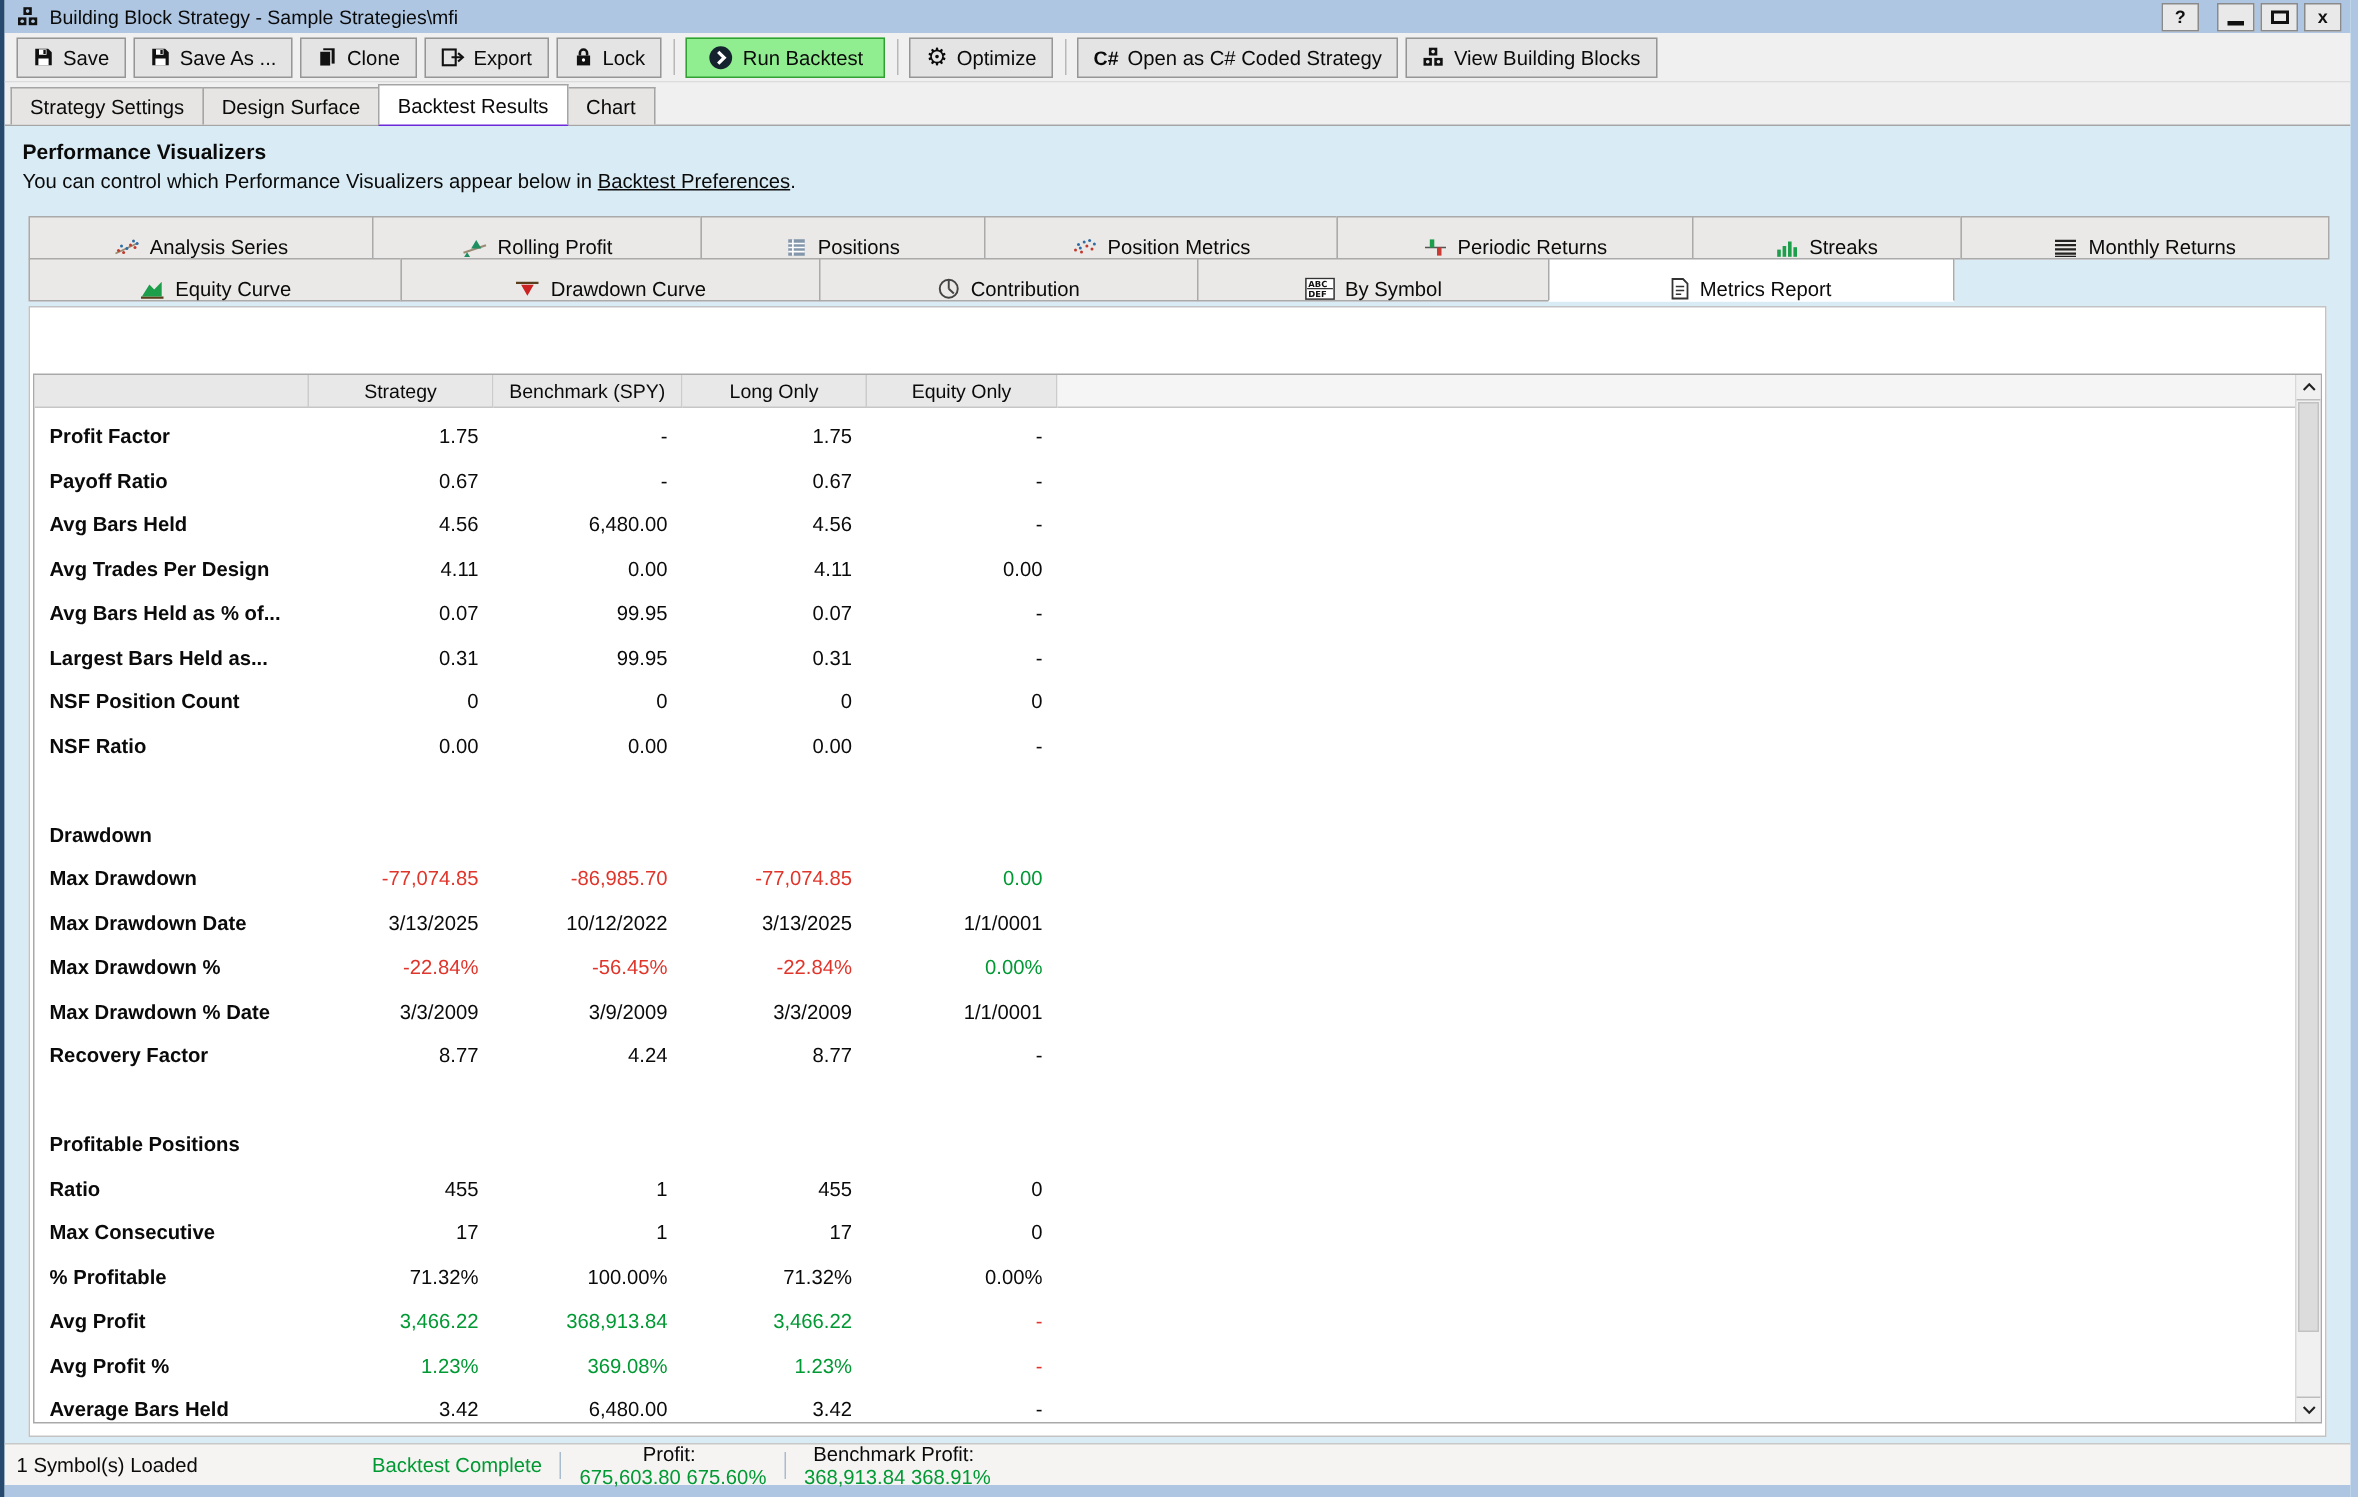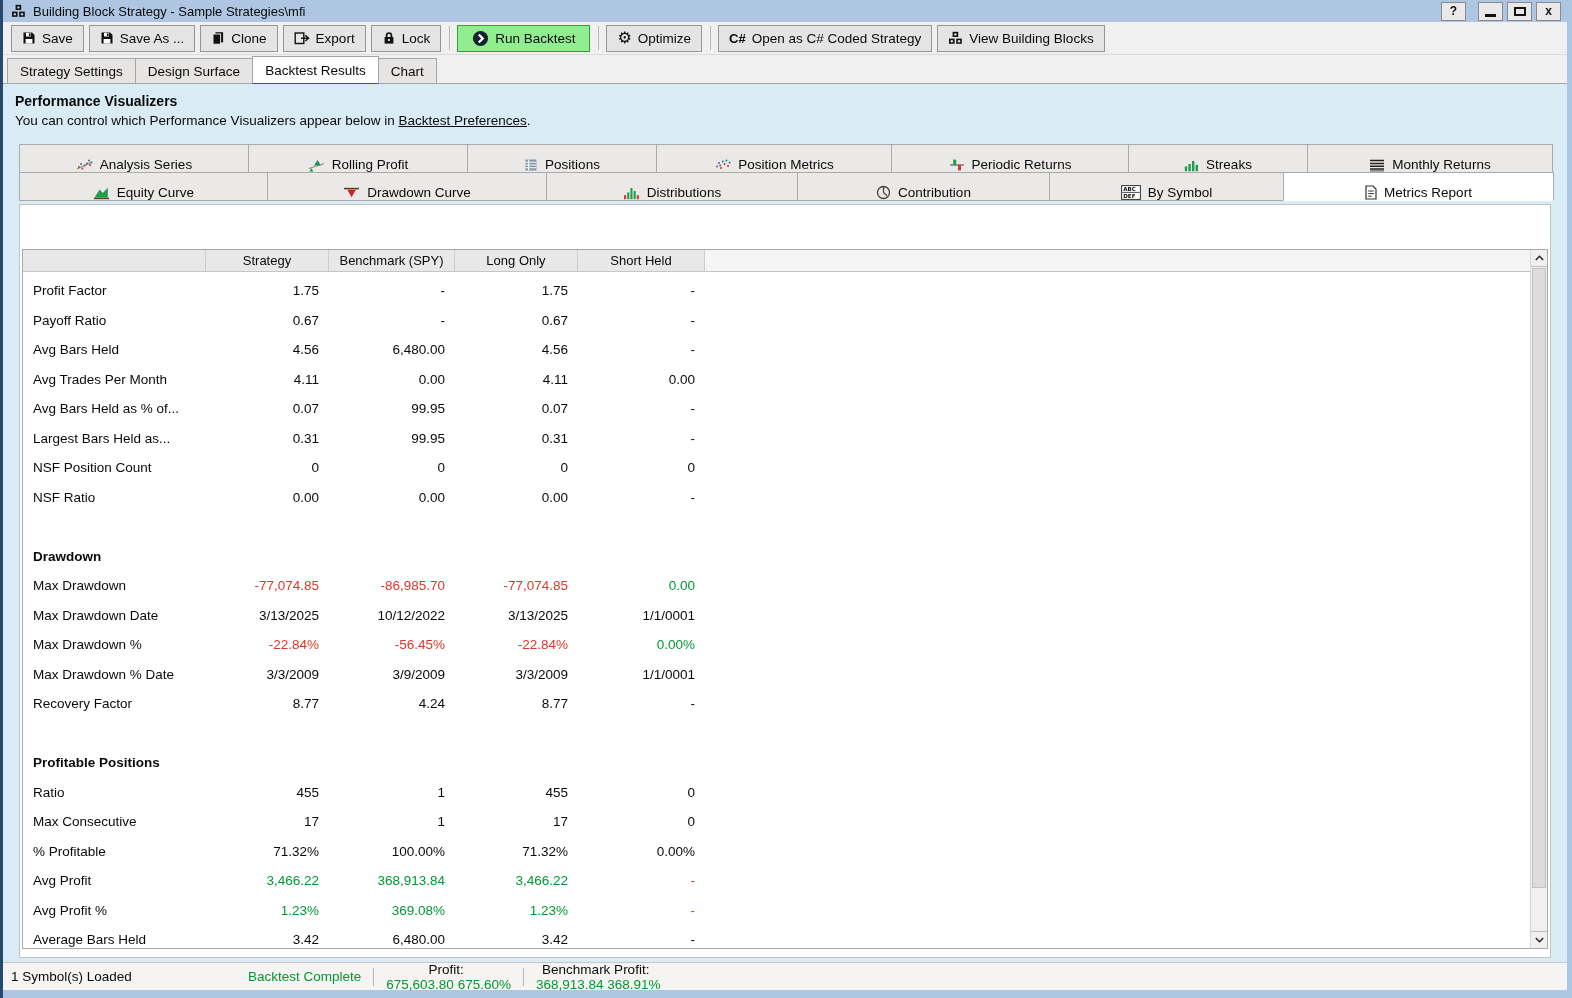--- a/index.html
+++ b/index.html
@@ -58,21 +58,21 @@
   .combo .combo-value{ flex:1; }
   
   .table-wrap{ position:absolute; left:2px; right:2px; top:44px; bottom:8px; border:1px solid #a9a9a9; background:#fff; overflow:hidden; }
   .thead{ display:flex; height:22px; padding-right:17px; }
   .hcell{ background:#e8e8e8; border-right:1px solid #cccccc; border-bottom:1px solid #c6c6c6;
     font-size:13px; color:#0a0a0a; display:flex; align-items:center; justify-content:center; }
   .hcell.filler{ flex:1; background:#f5f5f5; border-right:none; }
   .tbody{ position:absolute; left:0; right:17px; top:22px; bottom:0; overflow:hidden; padding-top:4px; }
   .trow{ display:flex; height:29.5px; align-items:center; }
   .tcell{ font-size:13.5px; color:#0a0a0a; }
-  .tcell.label{ padding-left:10px; }
+  .tcell.label{ padding-left:10px;font-weight:bold; }
   .tcell.num{ text-align:right; padding-right:10px; }
   .trow.section .label{ font-weight:bold; }
   .c0{ width:183px; } .c1{ width:123px; } .c2{ width:126px; } .c3{ width:123px; } .c4{ width:127px; }
   
   .vscroll{ position:absolute; top:0; right:0; bottom:0; width:17px; background:#f0f0f0; border-left:1px solid #d8d8d8; }
   .sbtn{ position:absolute; left:0; width:17px; height:17px; background:#f0f0f0; display:flex; align-items:center; justify-content:center; }
   .sbtn.up{ top:0; border-bottom:1px solid #bdbdbd; }
   .sbtn.down{ bottom:0; border-top:1px solid #bdbdbd; }
   .sthumb{ position:absolute; left:1px; right:1px; top:18px; bottom:60px; background:#dcdcdc; border:1px solid #c2c2c2; }
   
@@ -325,32 +325,20 @@
           </div>
           <div class="vtab" style="flex: 0 0 280px;">
             <span class="vicon">
               <svg width="17" height="14" viewBox="0 0 17 14">
                 <path d="M1 2.6h15" stroke="#5a3e1b" stroke-width="1.6"></path>
                 <path d="M4.4 3.8h8.4l-4.2 7.4z" fill="#cc2222"></path>
               </svg>
             </span>
             <span>Drawdown Curve</span>
           </div>
-          <div class="vtab" style="flex: 0 0 252px;">
-            <span class="vicon">
-              <svg width="17" height="14" viewBox="0 0 17 14">
-                <rect x="1" y="9.2" width="2.1" height="4" fill="#cc3b33"></rect>
-                <rect x="4.2" y="6.4" width="2.1" height="6.8" fill="#1d9e4a"></rect>
-                <rect x="7.4" y="2" width="2.1" height="11.2" fill="#1d9e4a"></rect>
-                <rect x="10.6" y="5" width="2.1" height="8.2" fill="#1d9e4a"></rect>
-                <rect x="13.8" y="9.2" width="2.1" height="4" fill="#cc3b33"></rect>
-              </svg>
-            </span>
-            <span>Distributions</span>
-          </div>
           <div class="vtab" style="flex: 0 0 253px;">
             <span class="vicon">
               <svg width="15" height="15" viewBox="0 0 15 15">
                 <circle cx="7.5" cy="7.5" r="6" fill="none" stroke="#444" stroke-width="1.3"></circle>
                 <path d="M7.5 7.5V1.8M7.5 7.5l3.4 3.2" stroke="#444" stroke-width="1.3" fill="none"></path>
               </svg>
             </span>
             <span>Contribution</span>
           </div>
           <div class="vtab" style="flex: 0 0 235px;">
@@ -377,21 +365,21 @@
     </div>
 
     <div class="panel">
 
       <div class="table-wrap">
         <div class="thead">
             <div class="hcell c0"></div>
             <div class="hcell c1">Strategy</div>
             <div class="hcell c2">Benchmark (SPY)</div>
             <div class="hcell c3">Long Only</div>
-            <div class="hcell c4">Short Held</div>
+            <div class="hcell c4">Equity Only</div>
             <div class="hcell filler"></div>
           </div>
         <div class="tbody">
             <div class="trow data">
               <div class="tcell label c0">Profit Factor</div>
               <div class="tcell num c1">1.75</div>
               <div class="tcell num c2">-</div>
               <div class="tcell num c3">1.75</div>
               <div class="tcell num c4">-</div>
             </div>
@@ -403,21 +391,21 @@
               <div class="tcell num c4">-</div>
             </div>
             <div class="trow data">
               <div class="tcell label c0">Avg Bars Held</div>
               <div class="tcell num c1">4.56</div>
               <div class="tcell num c2">6,480.00</div>
               <div class="tcell num c3">4.56</div>
               <div class="tcell num c4">-</div>
             </div>
             <div class="trow data">
-              <div class="tcell label c0">Avg Trades Per Month</div>
+              <div class="tcell label c0">Avg Trades Per Design</div>
               <div class="tcell num c1">4.11</div>
               <div class="tcell num c2">0.00</div>
               <div class="tcell num c3">4.11</div>
               <div class="tcell num c4">0.00</div>
             </div>
             <div class="trow data">
               <div class="tcell label c0">Avg Bars Held as % of...</div>
               <div class="tcell num c1">0.07</div>
               <div class="tcell num c2">99.95</div>
               <div class="tcell num c3">0.07</div>

